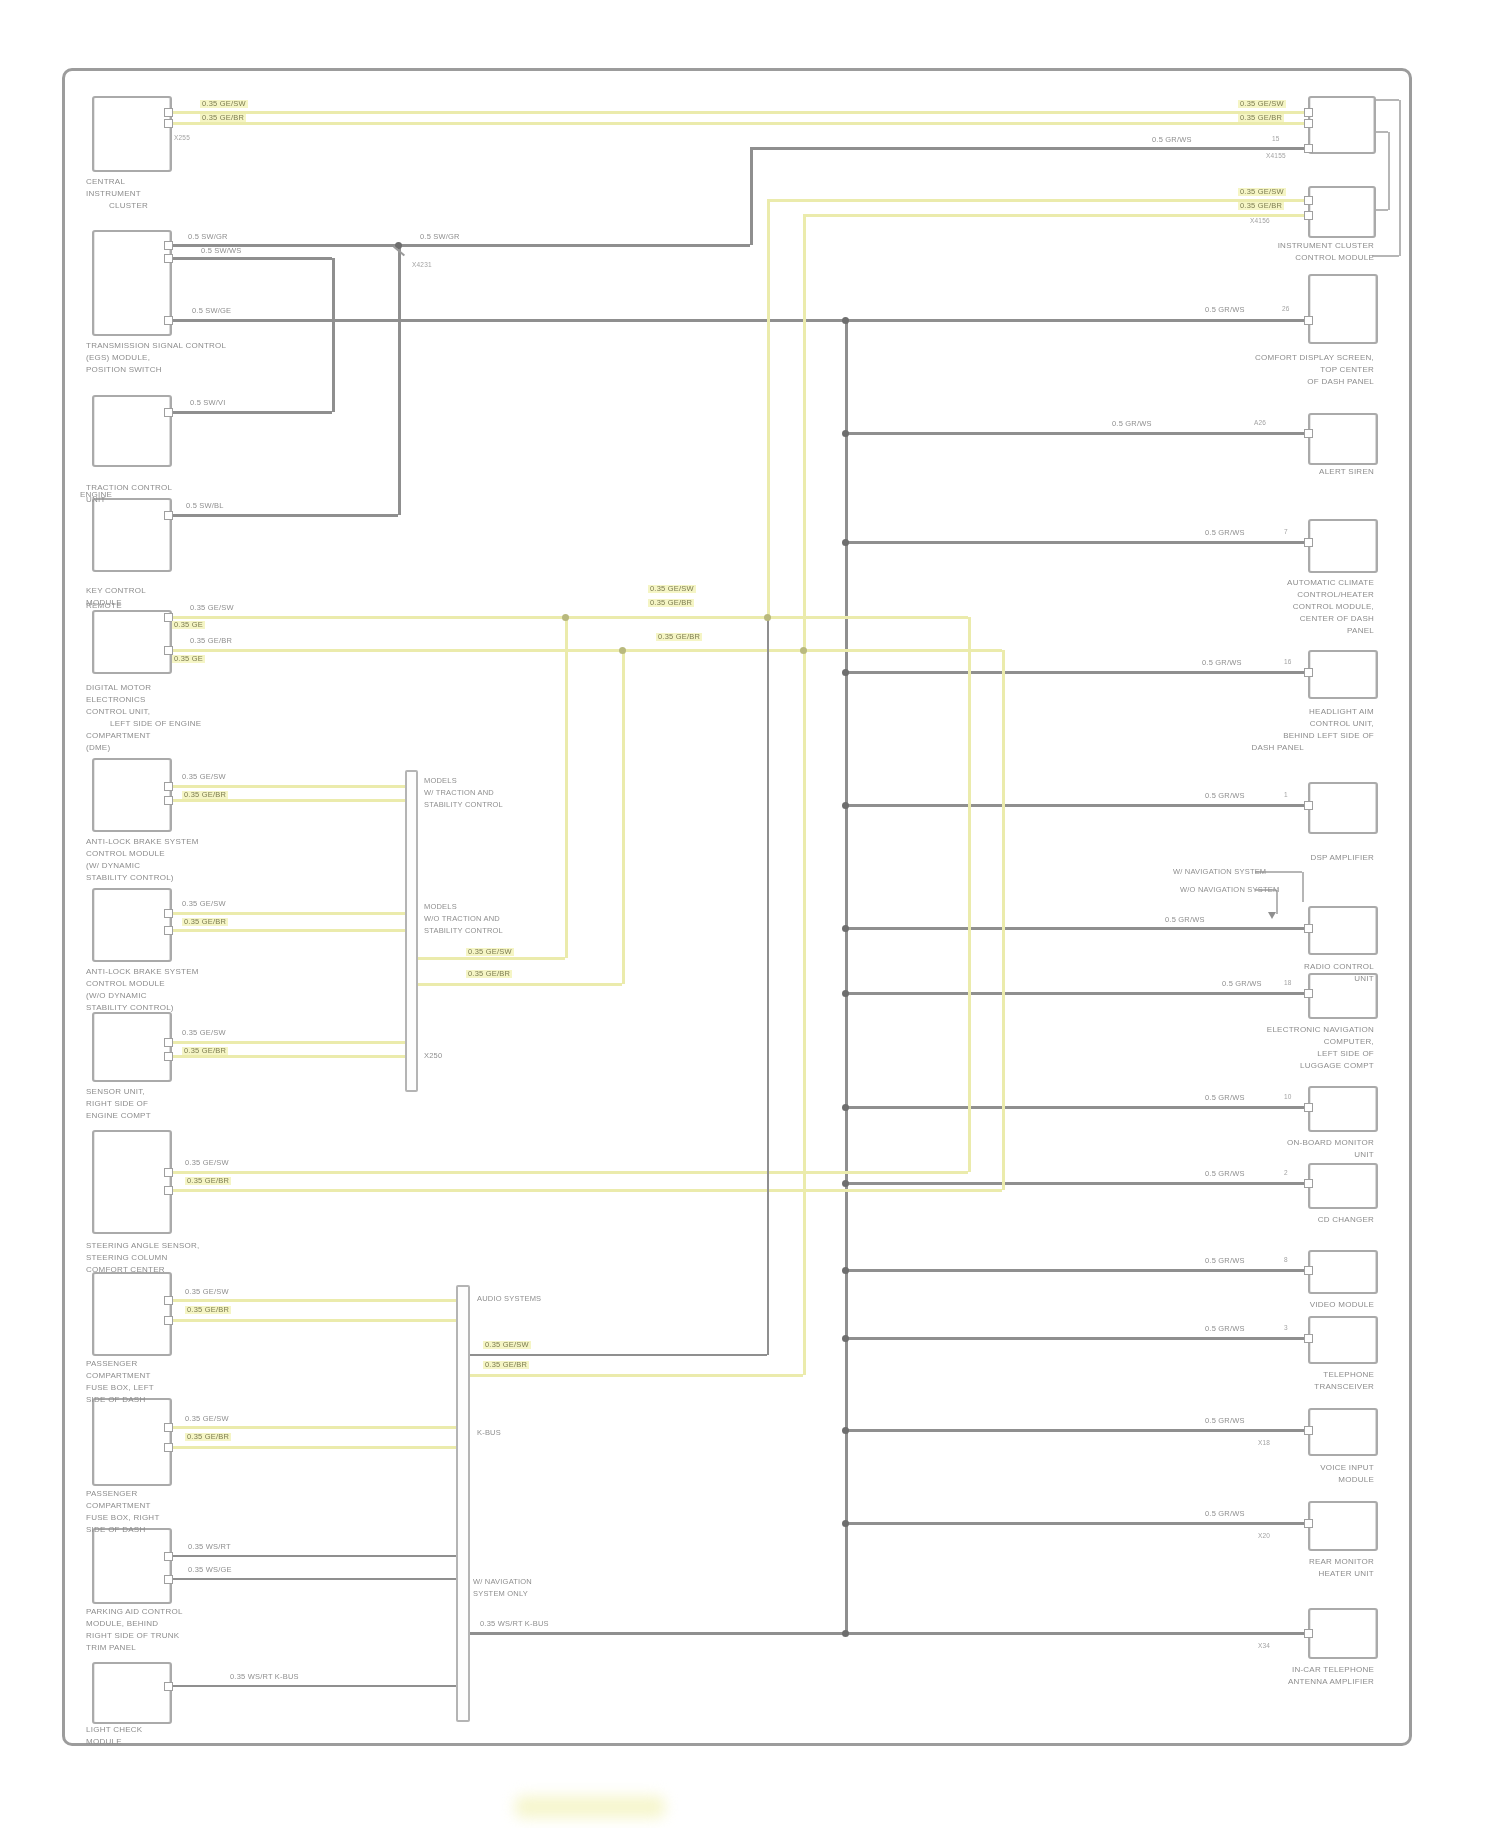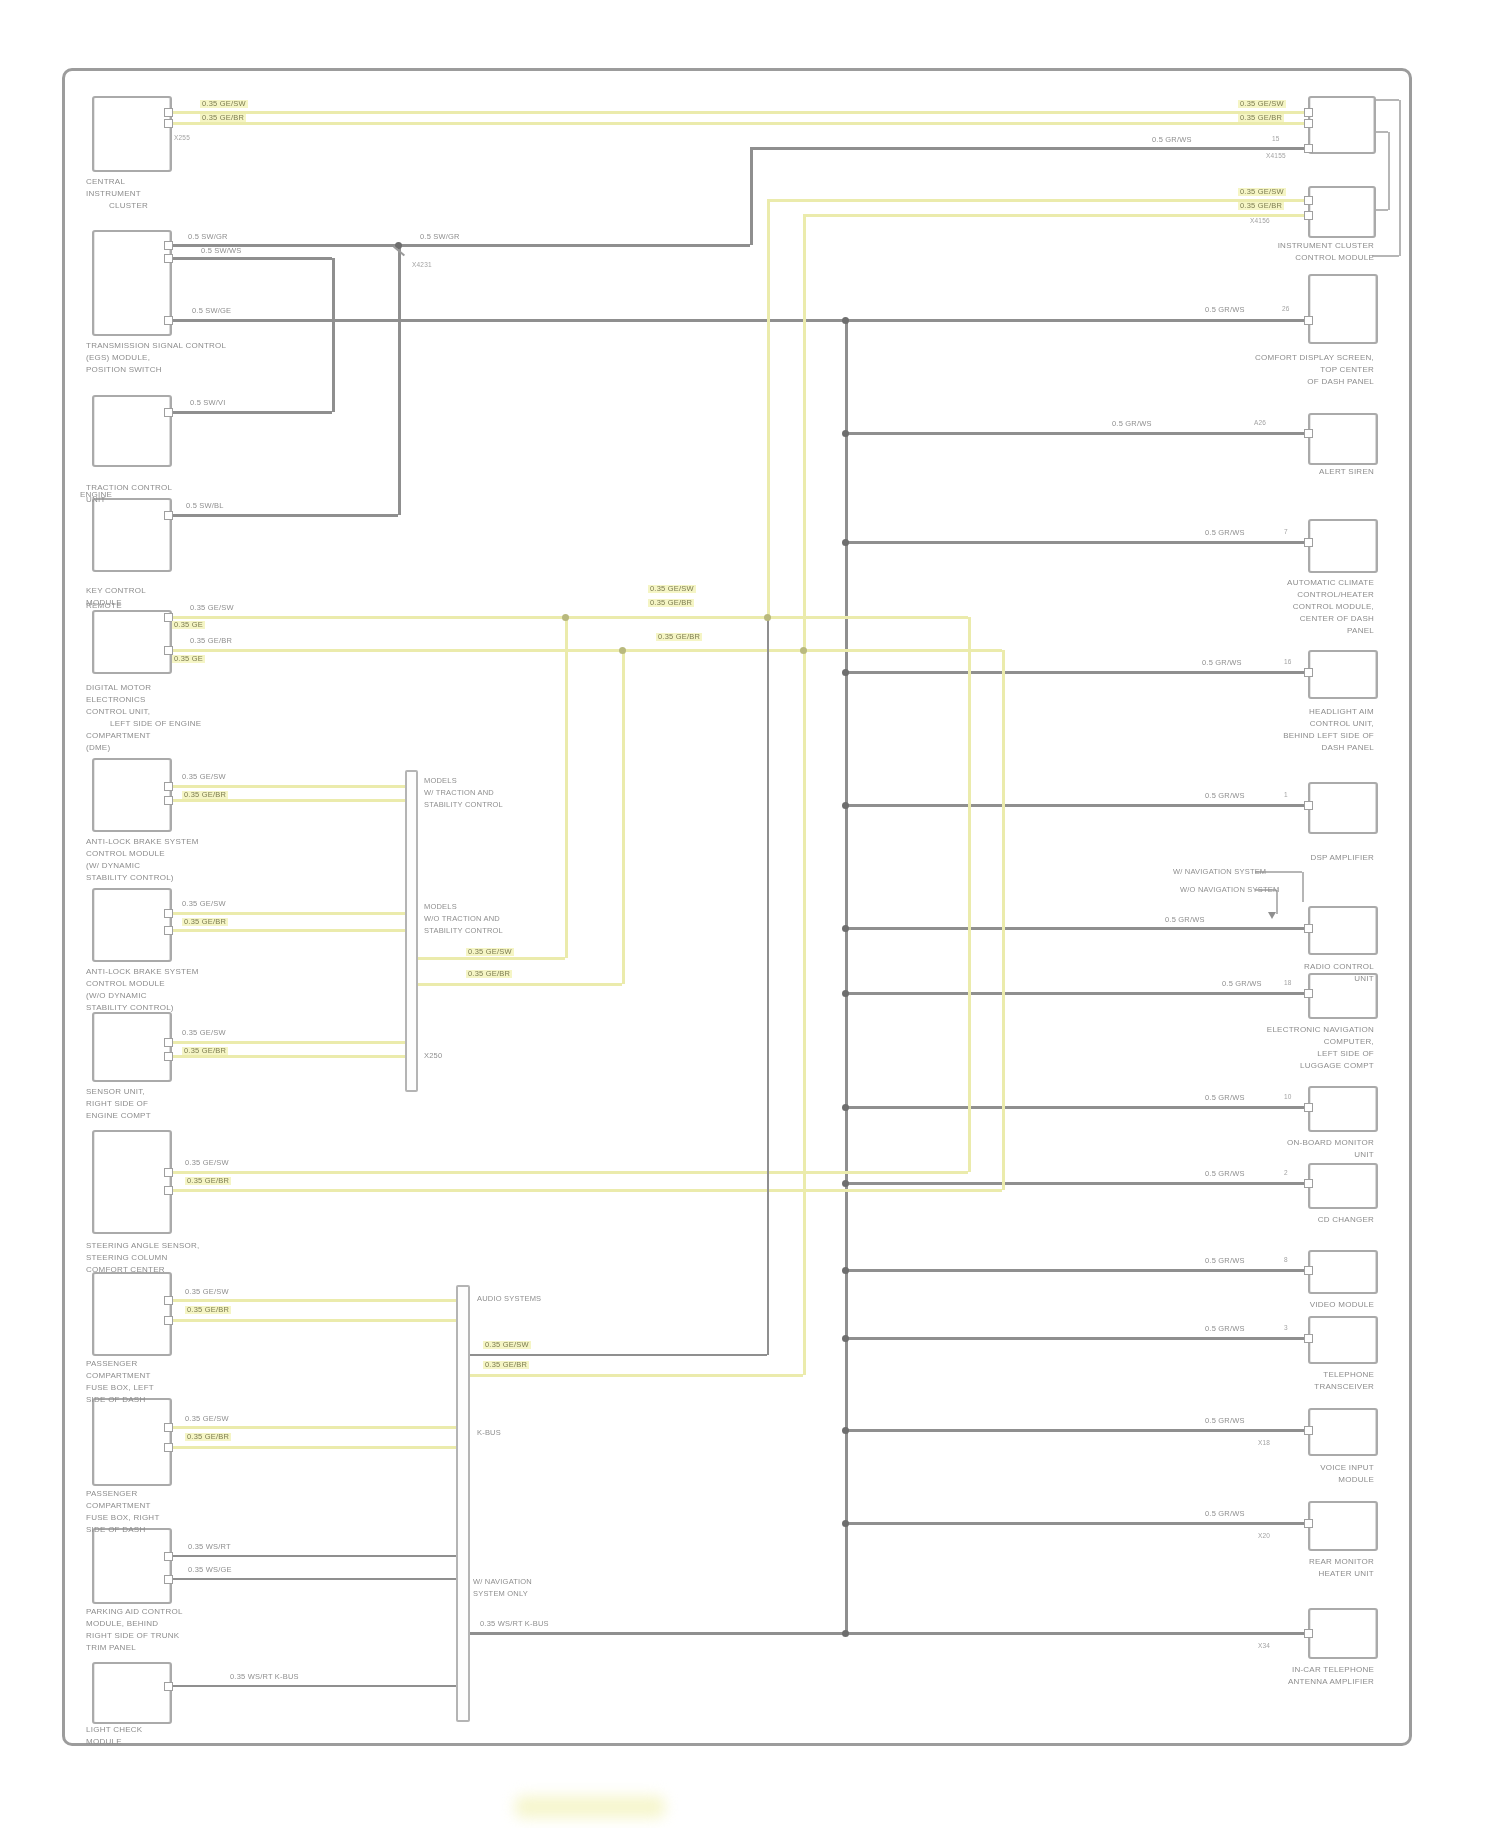--- a/index.html
+++ b/index.html
@@ -254,21 +254,21 @@
         <div class="bname ralign" style="left: 1374px; top: 376px;">OF DASH PANEL</div>
         <div class="bname ralign" style="left: 1374px; top: 466px;">ALERT SIREN</div>
         <div class="bname ralign" style="left: 1374px; top: 577px;">AUTOMATIC CLIMATE</div>
         <div class="bname ralign" style="left: 1374px; top: 589px;">CONTROL/HEATER</div>
         <div class="bname ralign" style="left: 1374px; top: 601px;">CONTROL MODULE,</div>
         <div class="bname ralign" style="left: 1374px; top: 613px;">CENTER OF DASH</div>
         <div class="bname ralign" style="left: 1374px; top: 625px;">PANEL</div>
         <div class="bname ralign" style="left: 1374px; top: 706px;">HEADLIGHT AIM</div>
         <div class="bname ralign" style="left: 1374px; top: 718px;">CONTROL UNIT,</div>
         <div class="bname ralign" style="left: 1374px; top: 730px;">BEHIND LEFT SIDE OF</div>
-        <div class="bname ralign" style="left: 1374px; top: 742px; text-align: center;">DASH PANEL</div>
+        <div class="bname ralign" style="left: 1304px; top: 742px; text-align: center;">DASH PANEL</div>
         <div class="bname ralign" style="left: 1374px; top: 852px;">DSP AMPLIFIER</div>
         <div class="bname ralign" style="left: 1374px; top: 961px;">RADIO CONTROL</div>
         <div class="bname ralign" style="left: 1374px; top: 973px;">UNIT</div>
         <div class="bname ralign" style="left: 1374px; top: 1024px;">ELECTRONIC NAVIGATION</div>
         <div class="bname ralign" style="left: 1374px; top: 1036px;">COMPUTER,</div>
         <div class="bname ralign" style="left: 1374px; top: 1048px;">LEFT SIDE OF</div>
         <div class="bname ralign" style="left: 1374px; top: 1060px;">LUGGAGE COMPT</div>
         <div class="bname ralign" style="left: 1374px; top: 1137px;">ON-BOARD MONITOR</div>
         <div class="bname ralign" style="left: 1374px; top: 1149px;">UNIT</div>
         <div class="bname ralign" style="left: 1374px; top: 1214px;">CD CHANGER</div>

